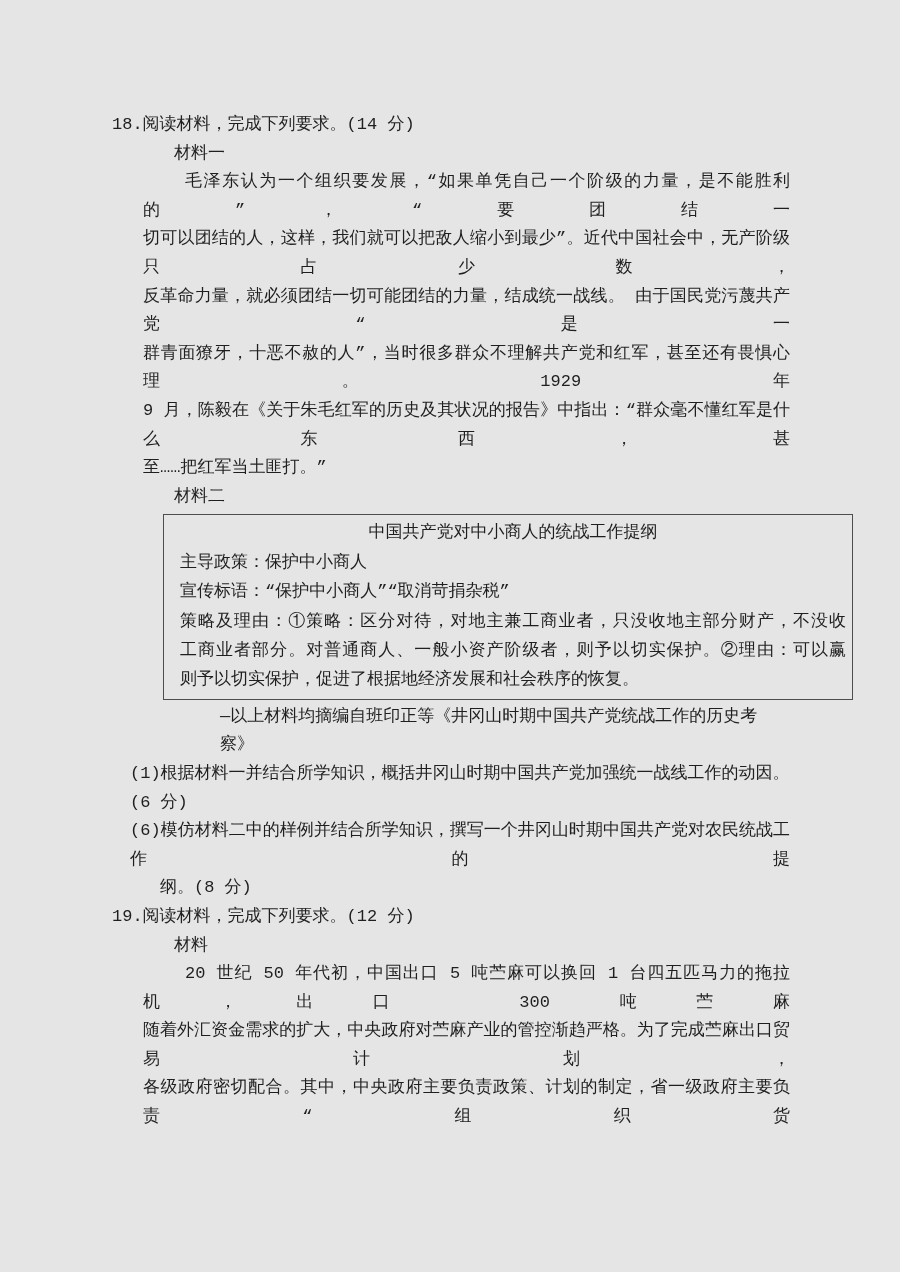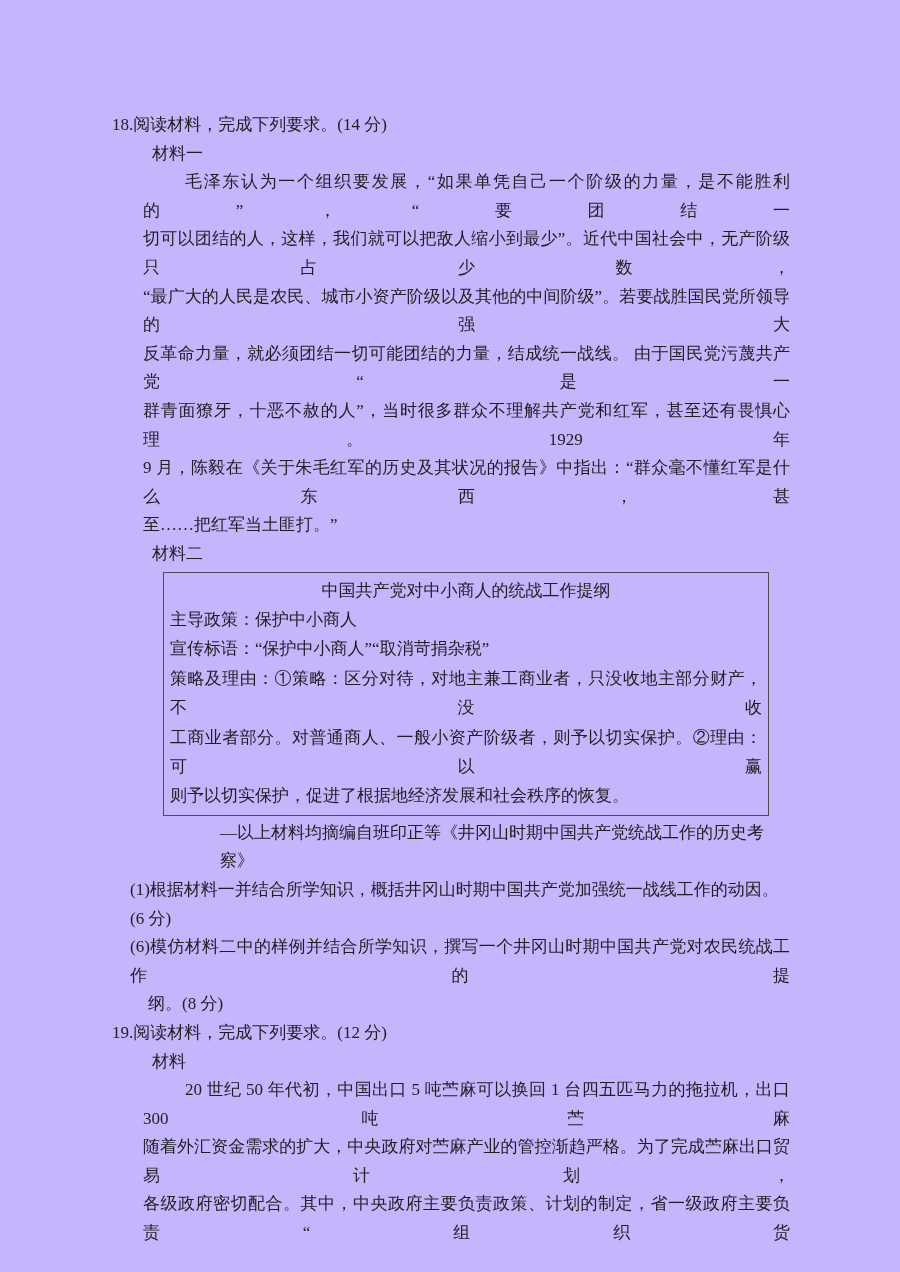--- a/index.html
+++ b/index.html
@@ -4,67 +4,66 @@
 <style>
   html, body {
     margin: 0;
     padding: 0;
     background: #ffffff;
   }
   .page {
     position: relative;
     width: 900px;
     height: 1272px;
-    background: #c4b5fd;
+    background: #e5e5e5;
     overflow: hidden;
-    font-family: Liberation Serif, serif;
+    font-family: Liberation Mono, monospace;
     font-size: 17px;
     line-height: 28.6px;
     color: #1f1f1f;
   }
   .content {
     position: absolute;
     left: 112px;
     top: 111px;
     width: 678px;
   }
   .line { white-space: pre-wrap; }
   .q-header { margin-left: 0; }
-  .m-label { margin-left: 40px; }
+  .m-label { margin-left: 62px; }
   .body-line { margin-left: 31px; }
   .just {
     text-align: justify;
     text-align-last: justify;
   }
   .indent { text-indent: 42px; }
   .box {
     box-sizing: border-box;
     margin: 3px 0 3px 51px;
-    width: 606px;
+    width: 690px;
     border: 1.5px solid #4d4d4d;
-    padding: 3px 6px 4px 6px;
+    padding: 3px 6px 4px 16px;
     line-height: 29.4px;
   }
   .box-title { text-align: center; }
   .source-line { margin-left: 108px; }
   .sub-line { margin-left: 18px; }
-  .sub-wrap { margin-left: 36px; }
+  .sub-wrap { margin-left: 48px; }
 </style>
 </head>
 <body>
 
 <div class="page">
   <div class="content">
 
     <div class="line q-header">18.阅读材料，完成下列要求。(14 分)</div>
     <div class="line m-label">材料一</div>
 
     <div class="line body-line just indent">毛泽东认为一个组织要发展，“如果单凭自己一个阶级的力量，是不能胜利的”，“要团结一</div>
     <div class="line body-line just">切可以团结的人，这样，我们就可以把敌人缩小到最少”。近代中国社会中，无产阶级只占少数，</div>
-    <div class="line body-line just">“最广大的人民是农民、城市小资产阶级以及其他的中间阶级”。若要战胜国民党所领导的强大</div>
     <div class="line body-line just">反革命力量，就必须团结一切可能团结的力量，结成统一战线。 由于国民党污蔑共产党“是一</div>
     <div class="line body-line just">群青面獠牙，十恶不赦的人”，当时很多群众不理解共产党和红军，甚至还有畏惧心理。1929 年</div>
     <div class="line body-line just">9 月，陈毅在《关于朱毛红军的历史及其状况的报告》中指出：“群众毫不懂红军是什么东西，甚</div>
     <div class="line body-line">至……把红军当土匪打。”</div>
 
     <div class="line m-label">材料二</div>
 
     <div class="box">
       <div class="line box-title">中国共产党对中小商人的统战工作提纲</div>
       <div class="line">主导政策：保护中小商人</div>

